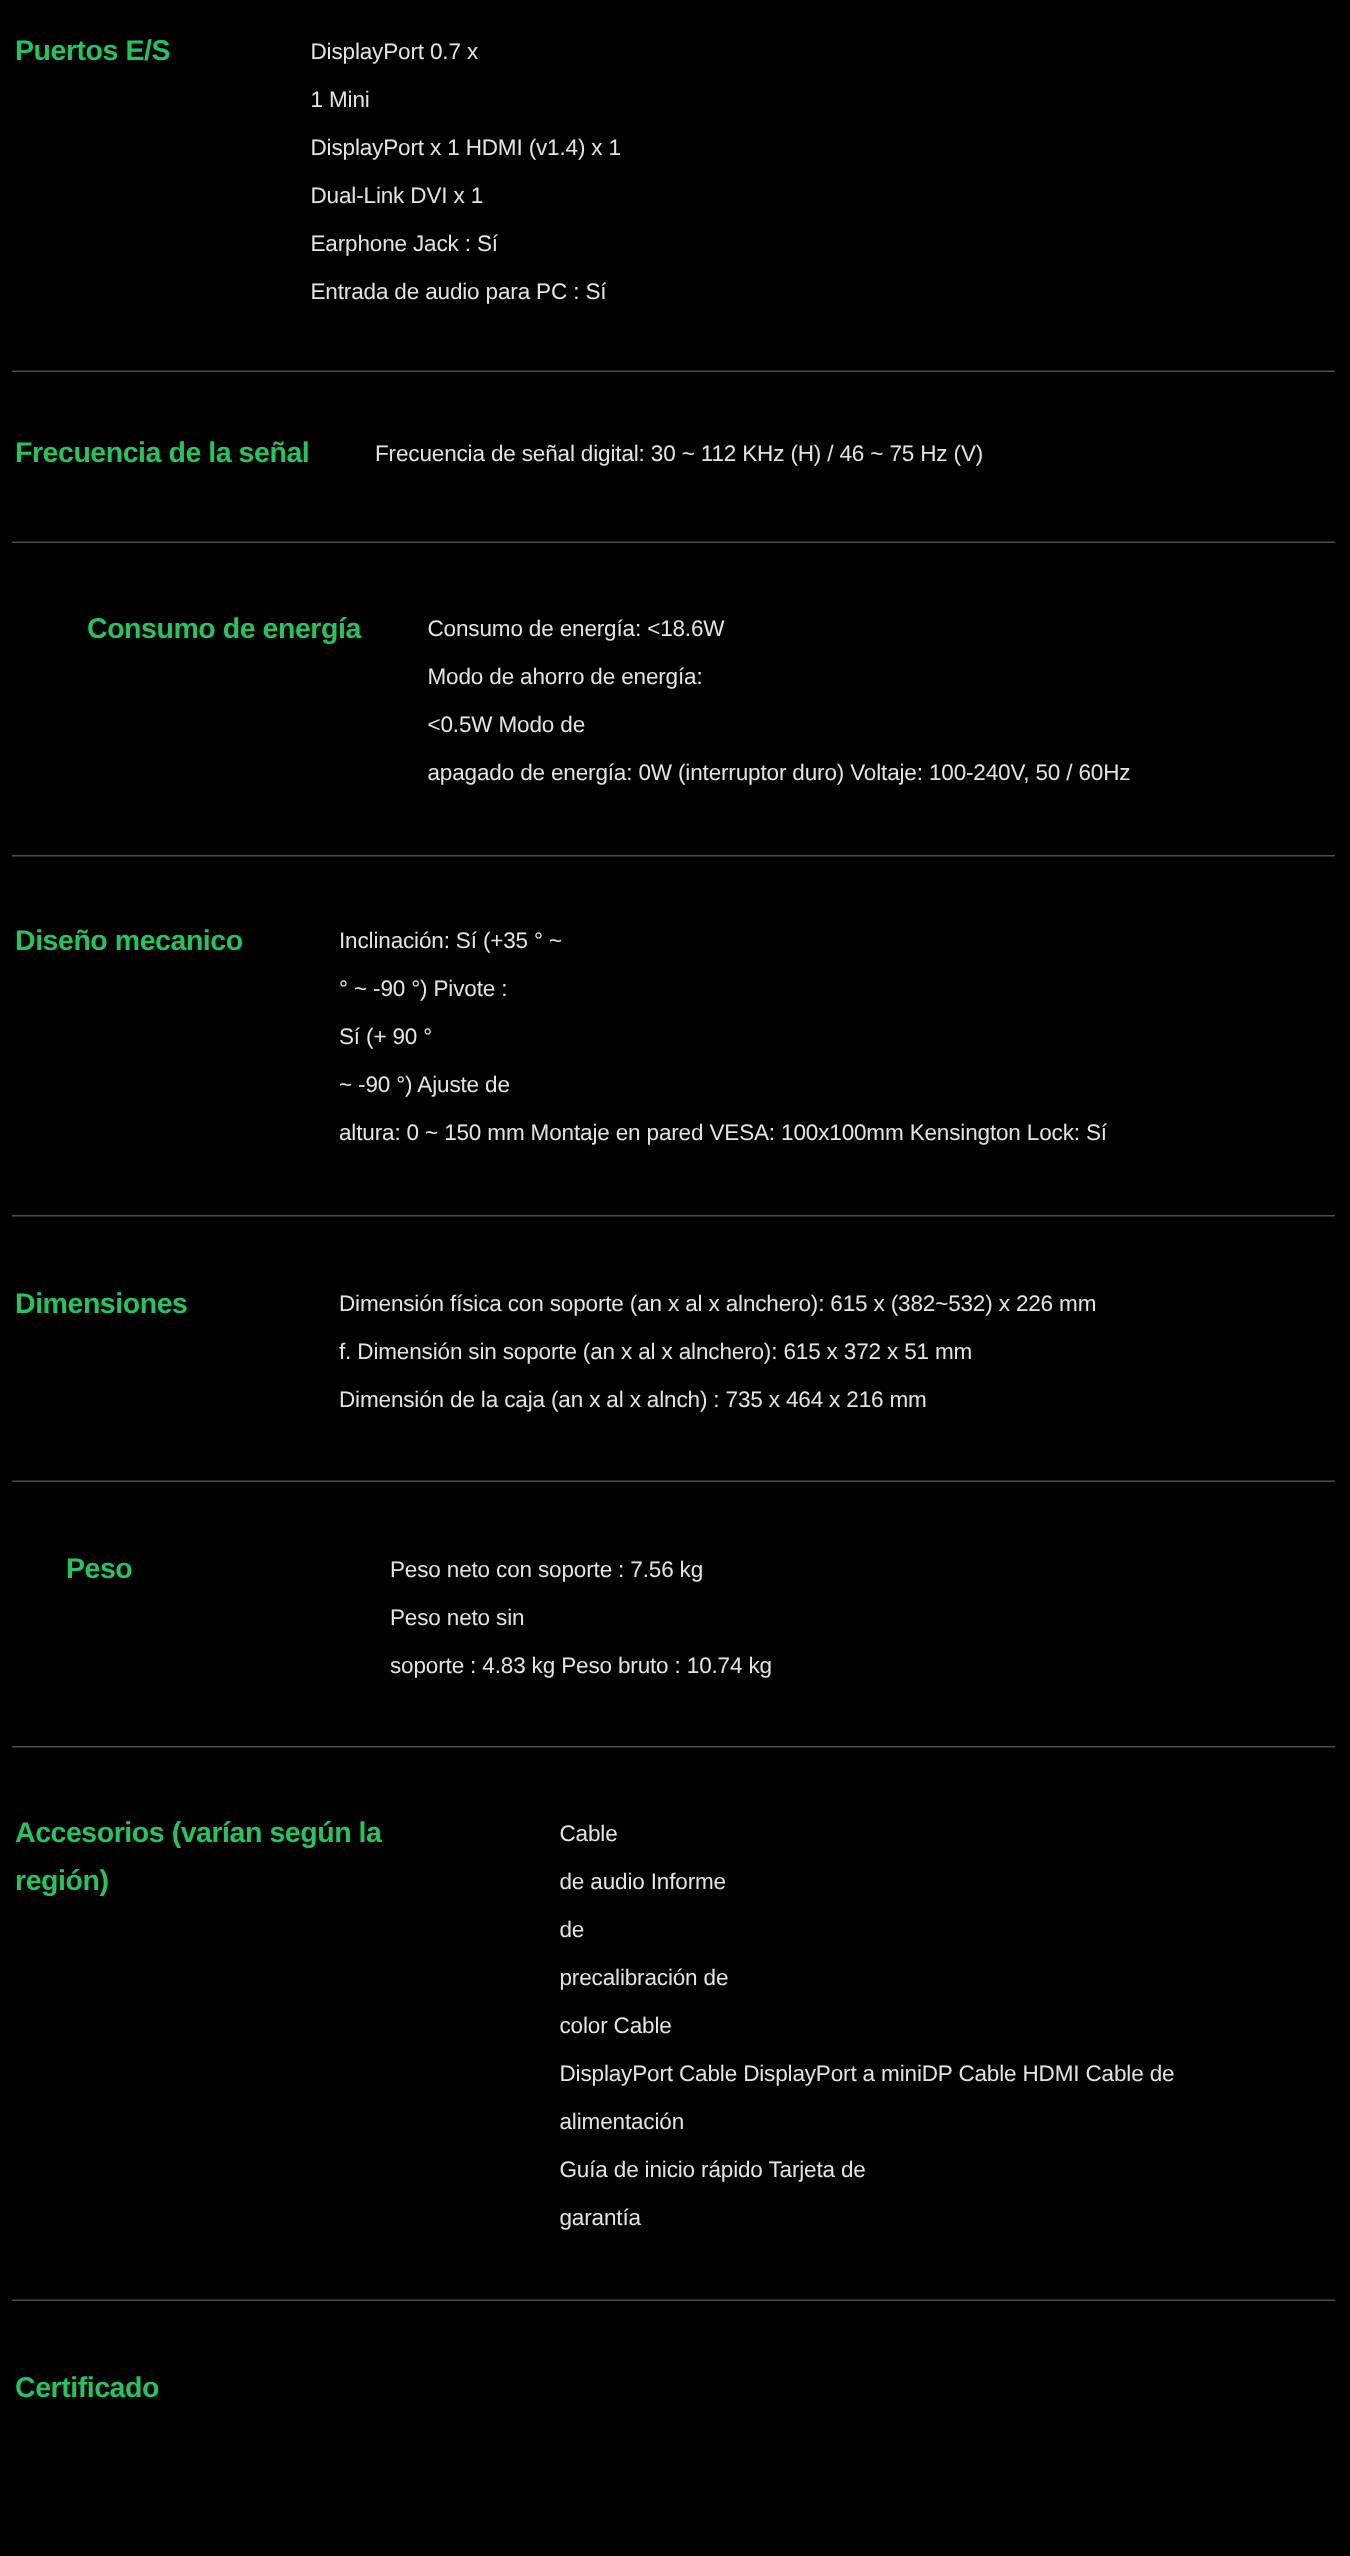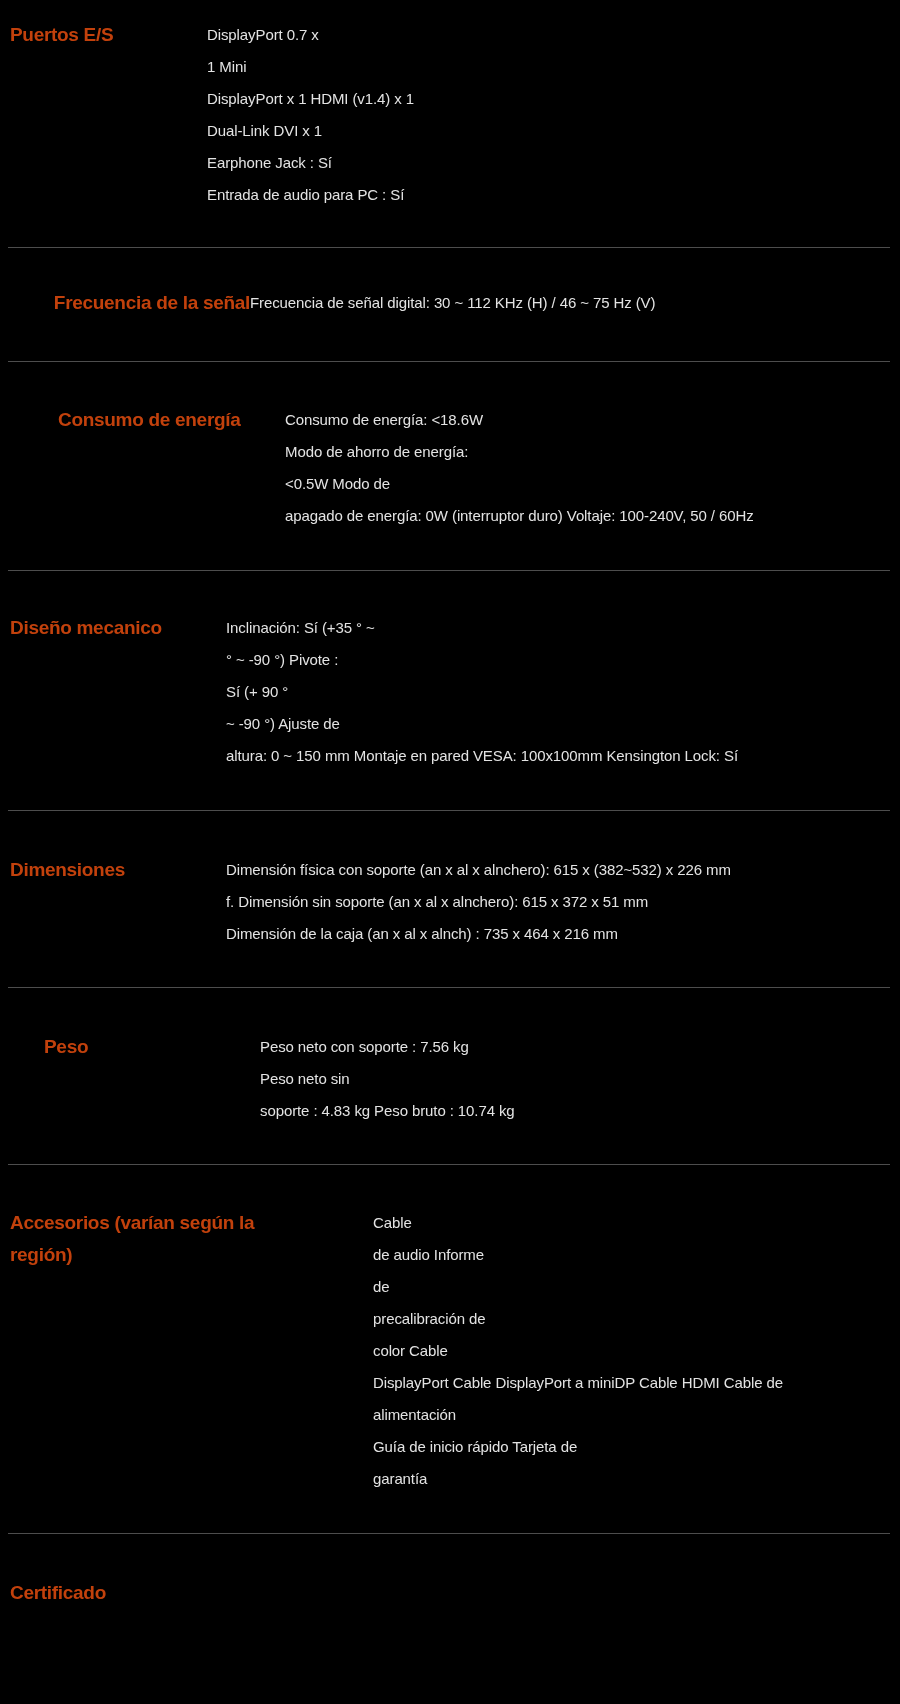--- a/index.html
+++ b/index.html
@@ -10,36 +10,36 @@
     -webkit-font-smoothing:antialiased;
   }
   .page{width:900px;height:1704px;position:relative;}
   .spec-row{
     display:flex;align-items:flex-start;
     padding-left:10px;box-sizing:border-box;
   }
   .head{
     margin:0;flex:0 0 auto;
     font-size:19px;font-weight:700;letter-spacing:-0.3px;
-    color:#c2410c;line-height:32px;
+    color:#22c55e;line-height:32px;
   }
   .vals{flex:1 1 auto;min-width:0;}
   .vals .line{
     font-size:15px;line-height:32px;color:#e3e3e3;
     letter-spacing:-0.1px;white-space:nowrap;
   }
   .divider{
     height:1px;width:882px;margin-left:8px;
     background:#4d4d4d;
   }
   
   .s1{padding-top:19px;padding-bottom:36px;}
   .s1 .head{width:197px;}
   .s2{padding-top:39px;padding-bottom:42px;}
-  .s2 .head{width:240px;text-align:right;}
+  .s2 .head{width:240px;}
   .s2 .vals .line{line-height:32px;}
   .s3{padding-top:42px;padding-bottom:38px;margin-left:48px;}
   .s3 .head{width:227px;}
   .s4{padding-top:41px;padding-bottom:38px;}
   .s4 .head{width:216px;}
   .s5{padding-top:43px;padding-bottom:37px;}
   .s5 .head{width:216px;}
   .s6{padding-top:43px;padding-bottom:37px;}
   .s6 .head{width:216px;margin-left:34px;}
   .s7{padding-top:42px;padding-bottom:38px;}

